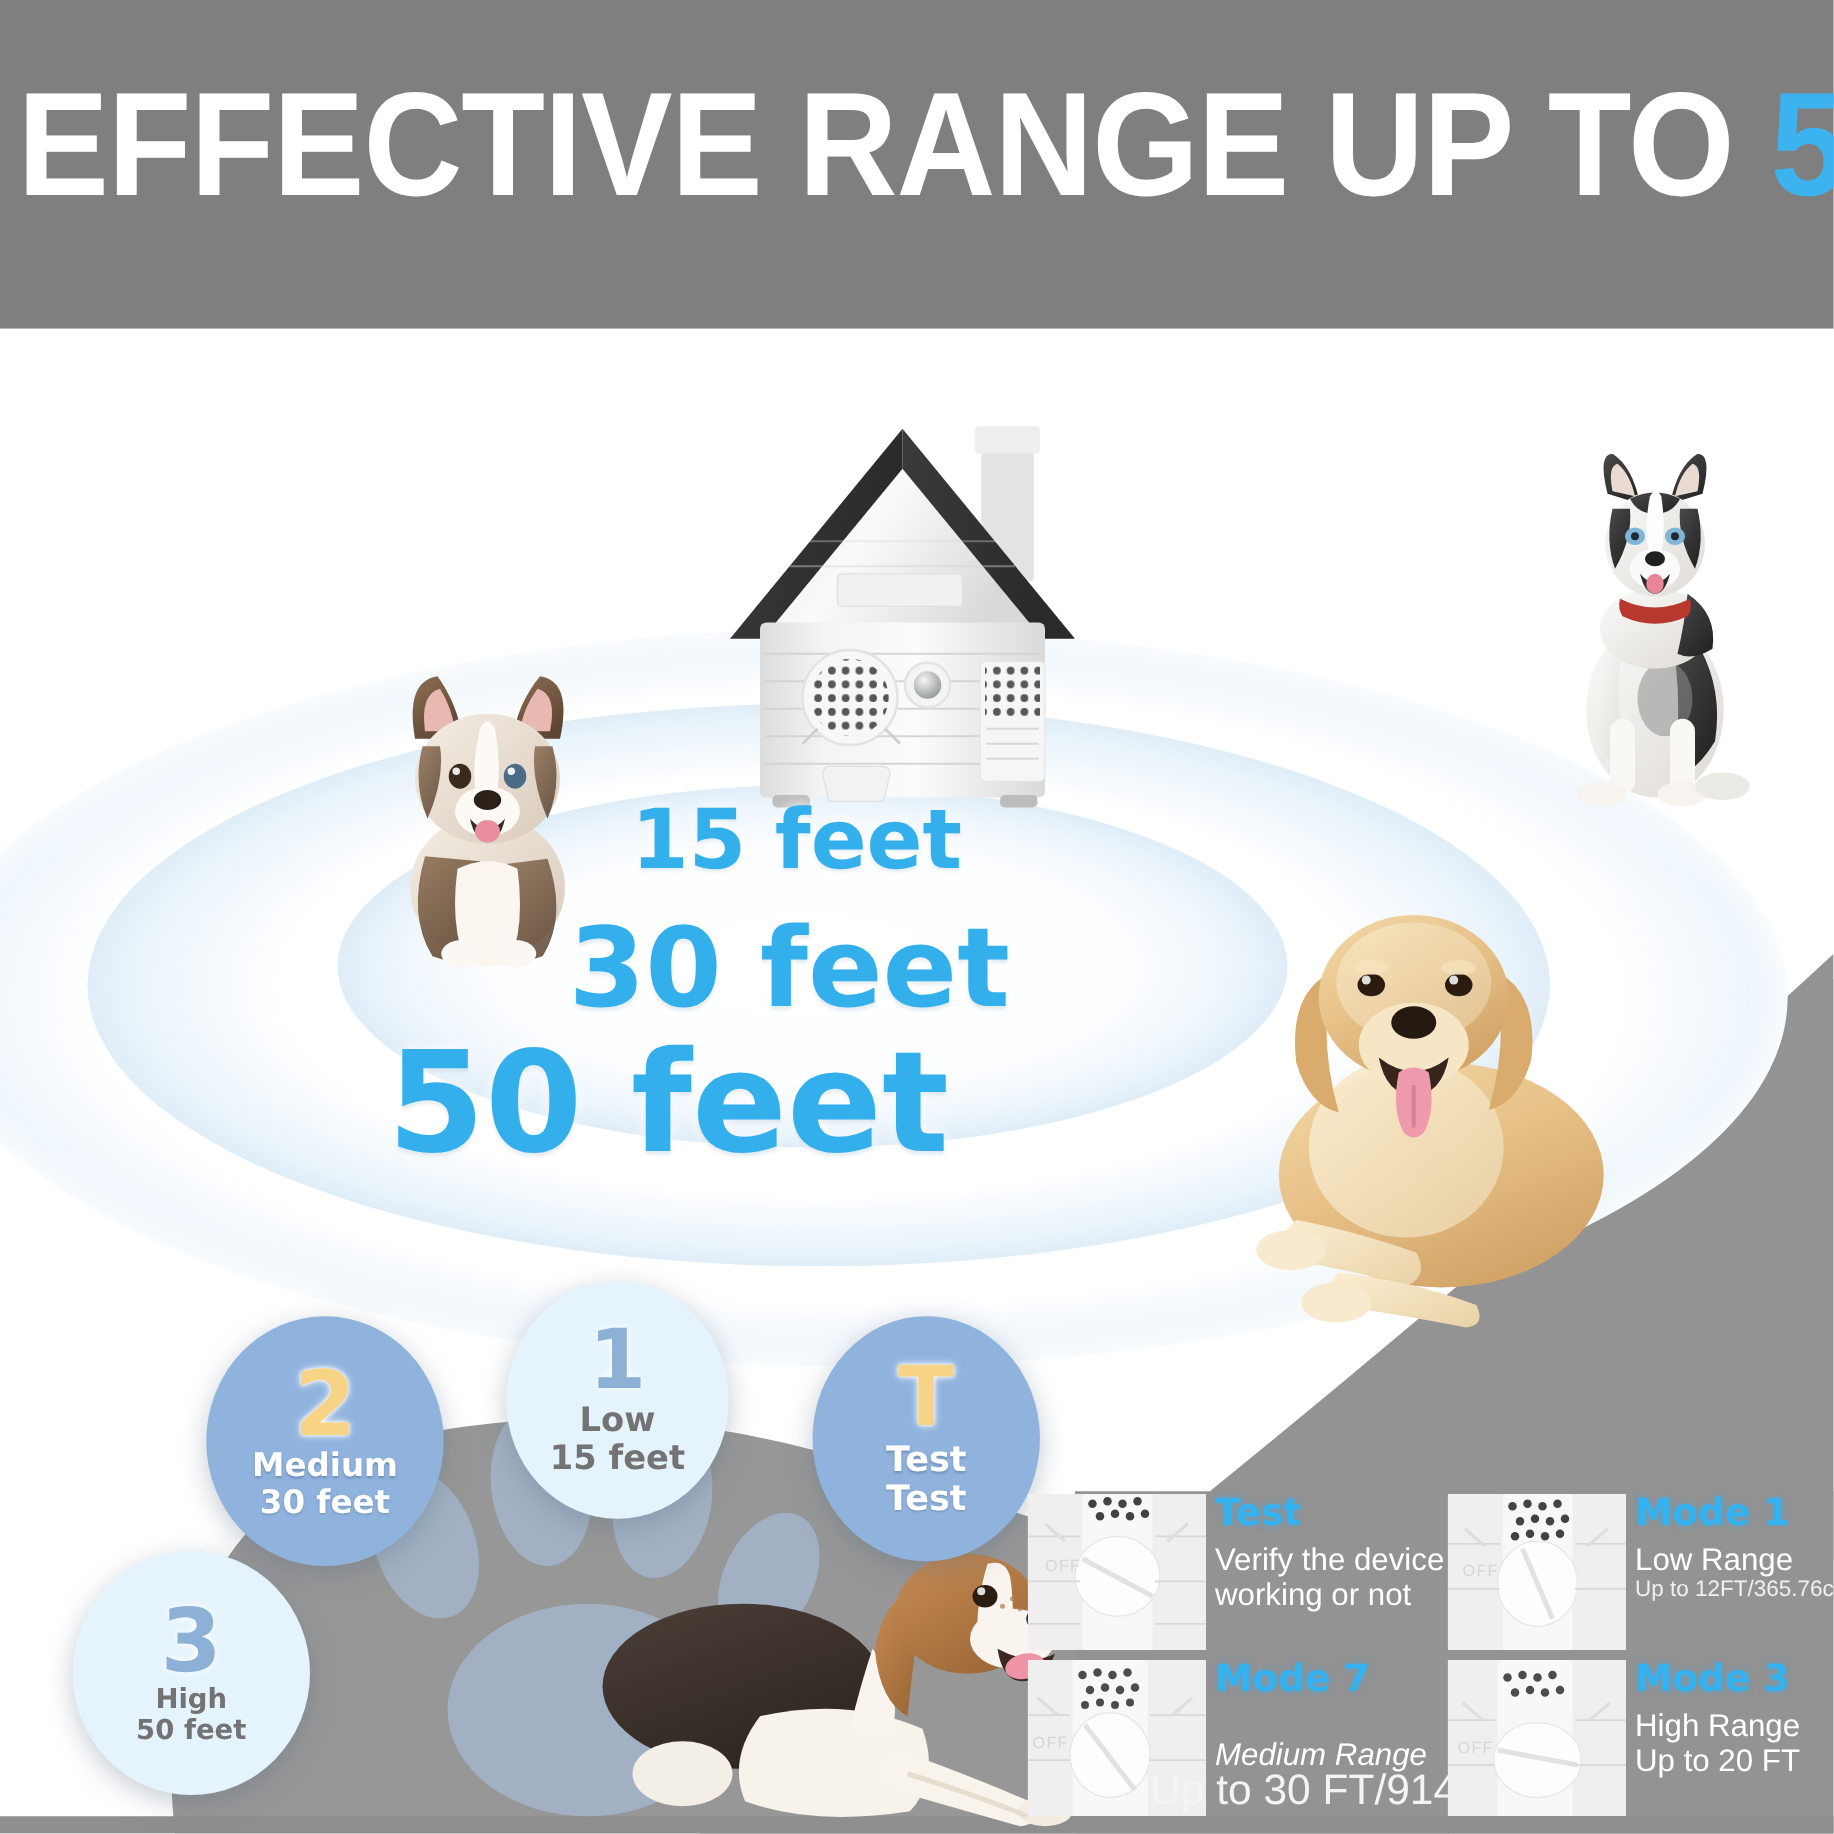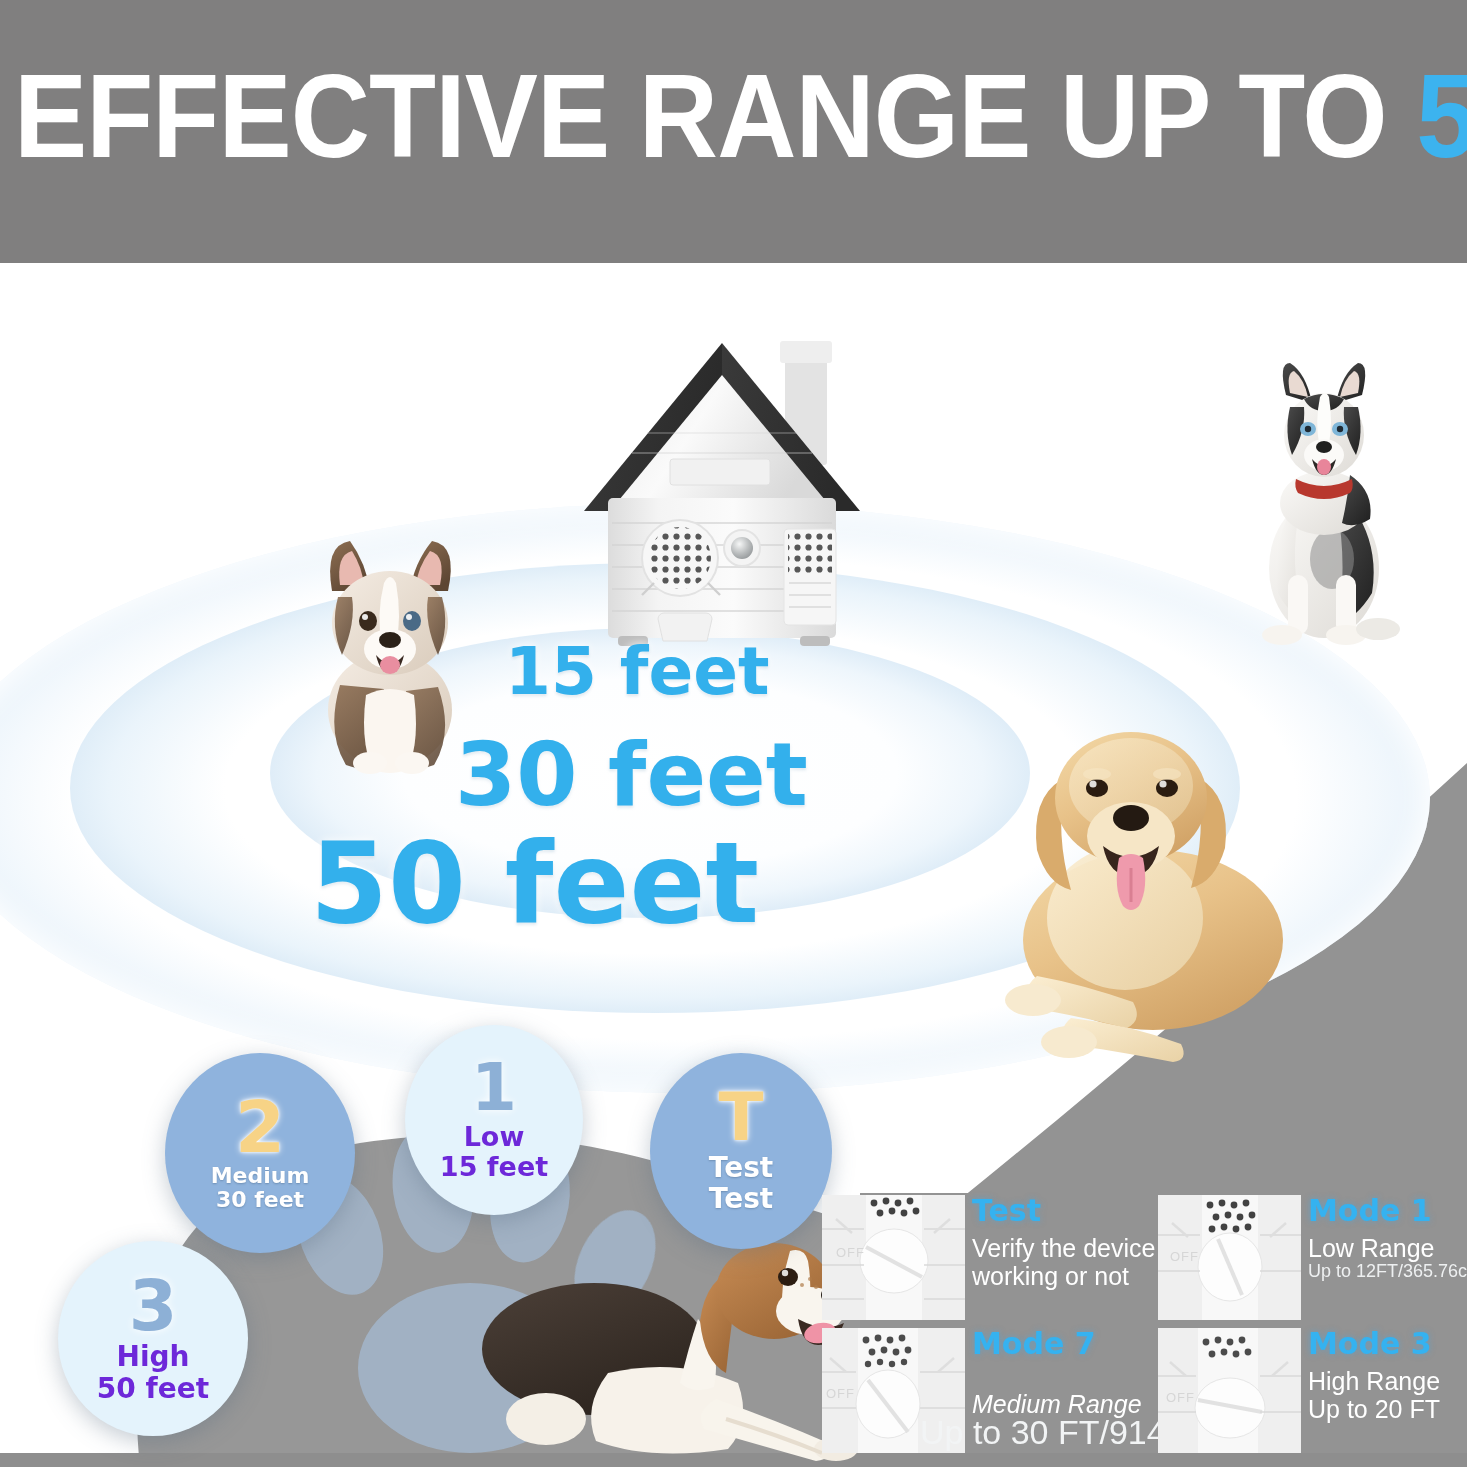--- a/index.html
+++ b/index.html
@@ -110,37 +110,37 @@
     font-weight:bold;
     line-height:1.12;
   }
   
   .badge.v-solid{ background:#8fb3dd; }
   .badge.v-solid .num{ color:#f7d386; text-shadow:0 0 7px #ffffff, 0 0 3px #ffffff; }
   .badge.v-solid .lbl{ color:#ffffff; text-shadow:0 1px 2px rgba(70,100,130,0.45); }
   
   .badge.v-pale{ background:#e4f3fc; }
   .badge.v-pale .num{ color:#8db0d6; text-shadow:0 0 8px #ffffff; }
-  .badge.v-pale .lbl{ color:#6d28d9; }
+  .badge.v-pale .lbl{ color:#737373; }
 
   .badge-2{ left:165px; top:790px; width:190px; height:200px; }
   .badge-2 .num{ font-size:72px; }
-  .badge-2 .lbl{ font-size:22px; }
+  .badge-2 .lbl{ font-size:26px; }
 
   .badge-1{ left:405px; top:762px; width:178px; height:190px; }
   .badge-1 .num{ font-size:66px; }
   .badge-1 .lbl{ font-size:27px; }
 
   .badge-t{ left:650px; top:790px; width:182px; height:196px; }
   .badge-t .num{ font-size:66px; }
   .badge-t .lbl{ font-size:28px; }
 
   .badge-3{ left:58px; top:978px; width:190px; height:195px; }
   .badge-3 .num{ font-size:70px; }
-  .badge-3 .lbl{ font-size:28px; }
+  .badge-3 .lbl{ font-size:22px; }
 
   
   .mode-grid{
     position:absolute; left:822px; top:932px; width:645px; height:250px;
   }
   .mode-cell{ position:absolute; width:322px; height:125px; }
   .mc-0{ left:0;   top:0; }
   .mc-1{ left:336px; top:0; }
   .mc-2{ left:0;   top:133px; }
   .mc-3{ left:336px; top:133px; }

